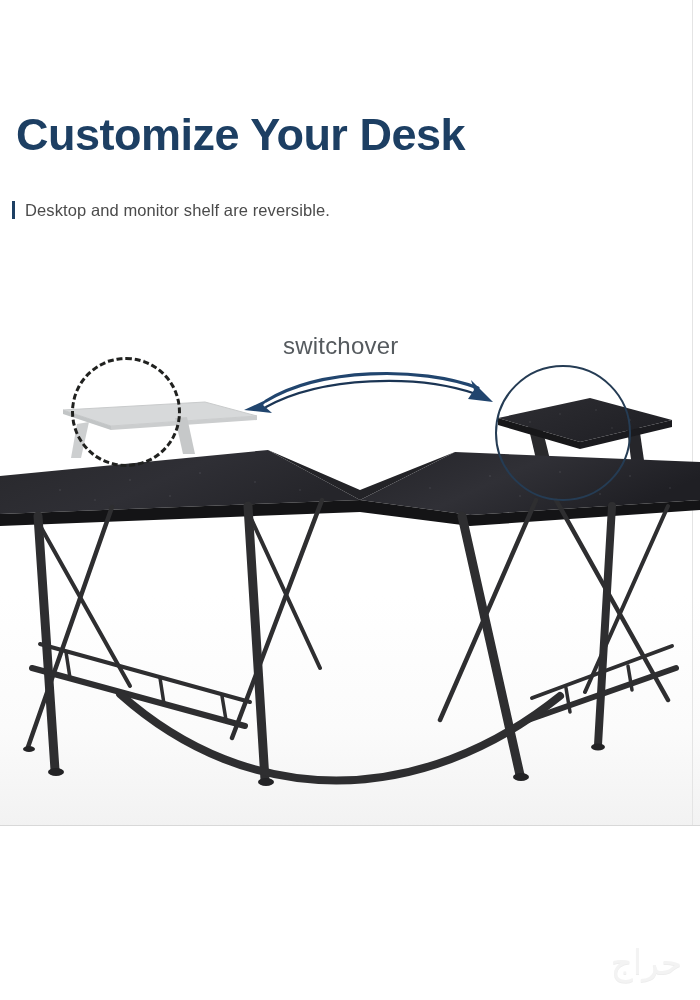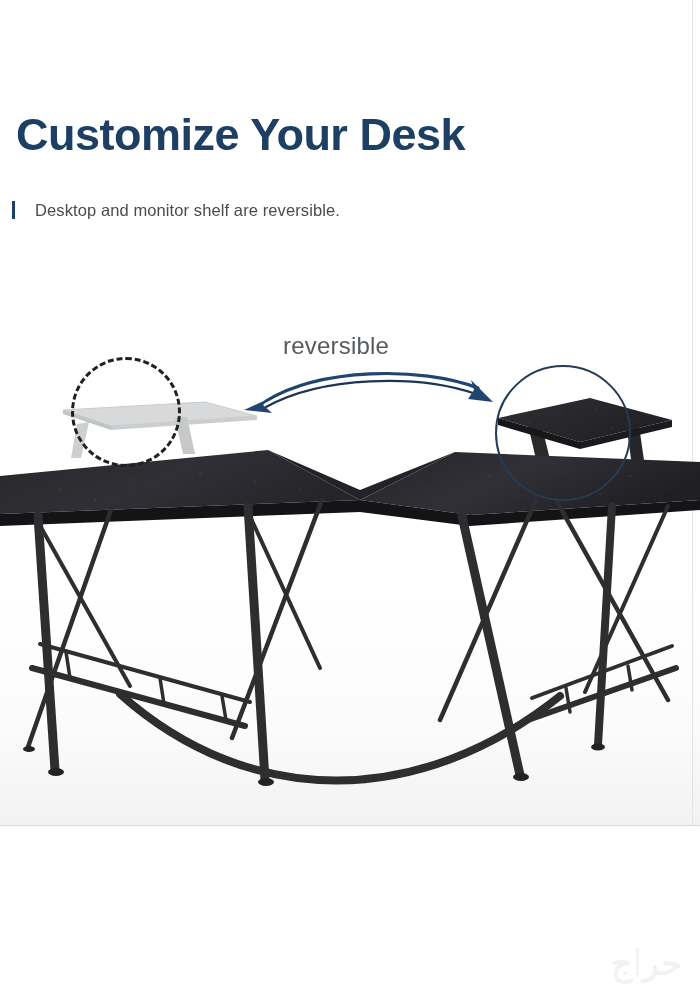--- a/index.html
+++ b/index.html
@@ -37,21 +37,21 @@
   .headline{
     position:absolute;left:16px;top:112px;
     font-size:45px;line-height:1;
     font-weight:bold;
     letter-spacing:-0.5px;
     color:#1d3f63;
     white-space:nowrap;
   }
   .sub-block{
     position:absolute;left:12px;top:198px;
-    display:flex;align-items:flex-start;gap:20px;
+    display:flex;align-items:flex-start;gap:10px;
   }
   .sub-bullet{
     width:3px;height:18px;background:#1d3f63;
     margin-top:3px;flex:none;
   }
   .sub-lines{
     font-size:16.5px;line-height:1.52;color:#4b4b4b;
     letter-spacing:0.1px;
   }
   .sub-lines div{white-space:nowrap;}
@@ -112,21 +112,21 @@
 
     <div class="headline">Customize Your Desk</div>
 
     <div class="sub-block">
       <div class="sub-bullet"></div>
       <div class="sub-lines">
         <div>Desktop and monitor shelf are reversible.</div>
       </div>
     </div>
 
-    <div class="switchover-label">reversible</div>
+    <div class="switchover-label">switchover</div>
 
     <svg class="switch-arrow" viewBox="0 0 260 60">
 
       <path d="M 26 41 C 80 8, 180 6, 238 28" fill="none" stroke="#21456e" stroke-width="3.2" stroke-linecap="round"></path>
       <path d="M 26 47 C 82 16, 178 14, 236 34" fill="none" stroke="#1b3554" stroke-width="2.2" stroke-linecap="round"></path>
 
       <path d="M 30 38 L 4 50 L 32 53 L 23 45 Z" fill="#21456e"></path>
 
       <path d="M 231 20 L 253 42 L 228 39 L 234 30 Z" fill="#21456e"></path>
     </svg>

